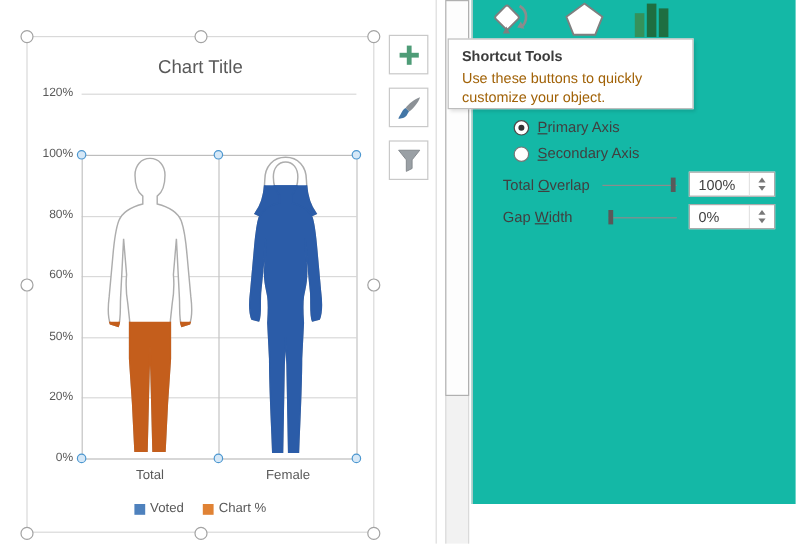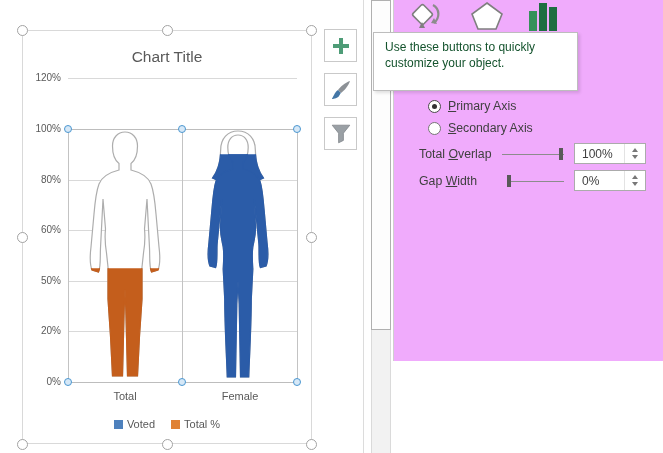--- a/index.html
+++ b/index.html
@@ -34,30 +34,30 @@
                display:flex; align-items:center; justify-content:center; }
 
   
   #sheet-edge { left:363px; top:0; width:1px; height:453px; background:#dcdcdc; }
   #scrollbar-track { left:371px; top:0; width:20px; height:453px; background:#f2f2f2;
                      border-left:1px solid #dadada; border-right:1px solid #dadada; }
   #scrollbar-thumb { left:371px; top:0; width:20px; height:330px; background:#fdfdfd;
                      border:1px solid #b0b0b0; }
 
   
-  #pane { left:393px; top:0; width:270px; height:361px; background:#f0abfc;
+  #pane { left:393px; top:0; width:270px; height:420px; background:#14b8a6;
           border-left:1px solid #cfcfcf; }
   .pane-tab { position:absolute; top:0; height:31px; display:flex; align-items:flex-end; }
 
   
   #tooltip { left:373px; top:32px; width:205px; height:59px; background:#fff;
              border:1px solid #bdbdbd; box-shadow:2px 2px 3px rgba(0,0,0,.12);
              padding:7px 11px; z-index:20; }
   #tooltip-title { font-size:12px; font-weight:bold; color:#3c3c3c; margin-bottom:4px; }
-  .tooltip-line { font-size:12px; color:#14532d; line-height:15.5px; }
+  .tooltip-line { font-size:12px; color:#a16207; line-height:15.5px; }
 
   
   .radio-row { position:absolute; display:flex; align-items:center; gap:7px; }
   .radio { width:13px; height:13px; border:1px solid #767676; border-radius:50%;
            background:#fff; position:relative; }
   .radio.checked { border-color:#4a4a4a; }
   .radio.checked::after { content:""; position:absolute; left:3px; top:3px;
                           width:5px; height:5px; border-radius:50%; background:#333; }
   .pane-label { font-size:12.3px; color:#404040; }
   .ukey { text-decoration:underline; }
@@ -136,21 +136,21 @@
   <div class="cat-label" style="left:62px">Total</div>
   <div class="cat-label" style="left:177px">Female</div>
 
   <div class="abs" id="legend">
     <span class="legend-item">
       <span class="legend-swatch" style="background: rgb(78, 129, 189);"></span>
       <span>Voted</span>
     </span>
     <span class="legend-item">
       <span class="legend-swatch" style="background: rgb(224, 130, 52);"></span>
-      <span>Total %</span>
+      <span>Chart %</span>
     </span>
   </div>
 
   <div class="handle" style="left:-6px;top:-6px"></div>
   <div class="handle" style="left:139px;top:-6px"></div>
   <div class="handle" style="left:283px;top:-6px"></div>
   <div class="handle" style="left:-6px;top:201px"></div>
   <div class="handle" style="left:283px;top:201px"></div>
   <div class="handle" style="left:-6px;top:408px"></div>
   <div class="handle" style="left:139px;top:408px"></div>
@@ -231,15 +231,16 @@
   <div class="spinbox" style="left:180px;top:170px">
     <span class="spin-value">0%</span>
     <span class="spin-arrows">
       <span class="arr-up"></span>
       <span class="arr-down"></span>
     </span>
   </div>
 </div>
 
 <div class="abs" id="tooltip">
+  <div id="tooltip-title">Shortcut Tools</div>
   <div class="tooltip-line">Use these buttons to quickly</div>
   <div class="tooltip-line">customize your object.</div>
 </div>
 
 </body></html>

